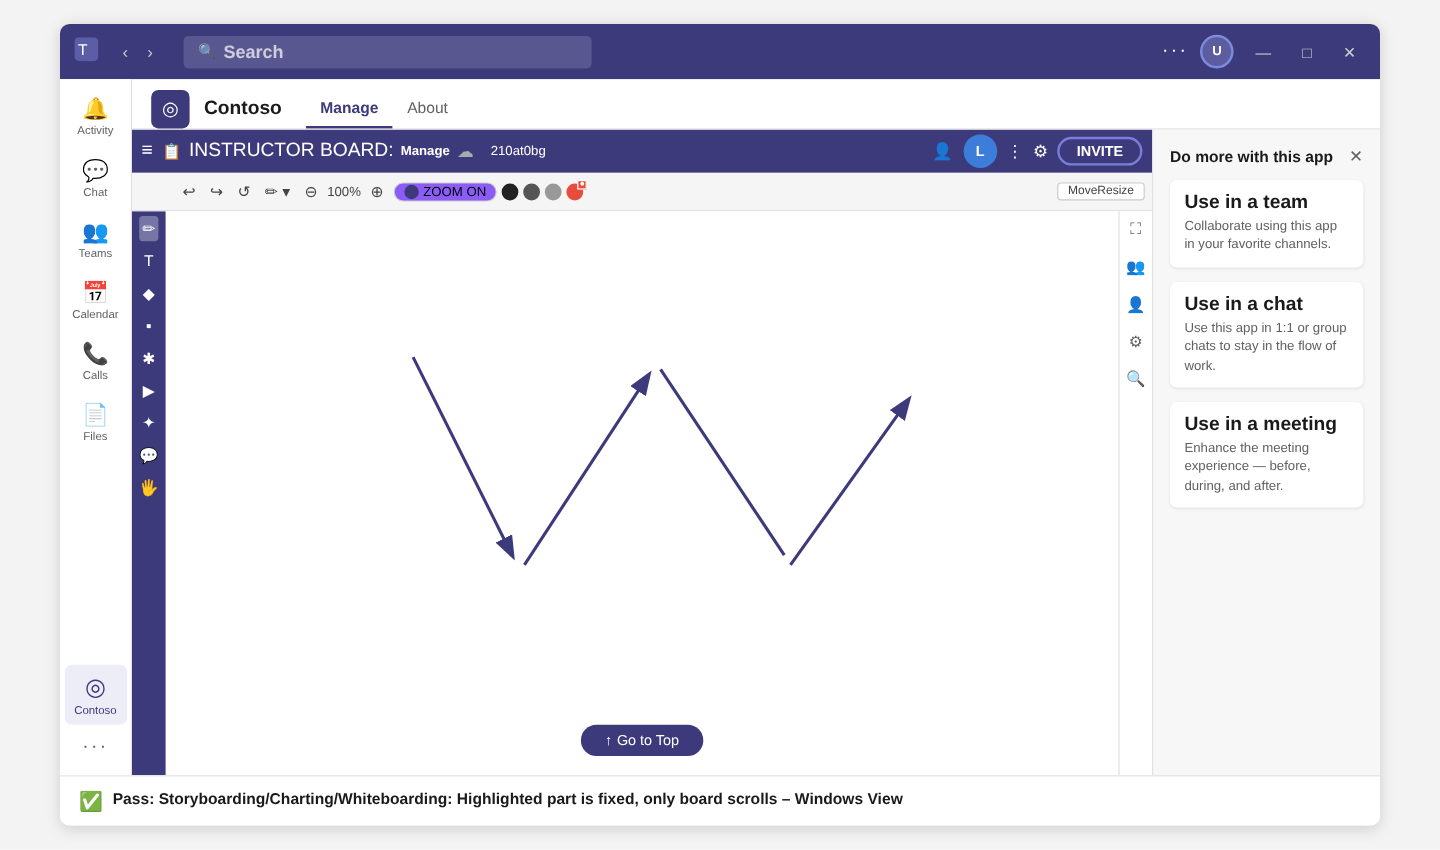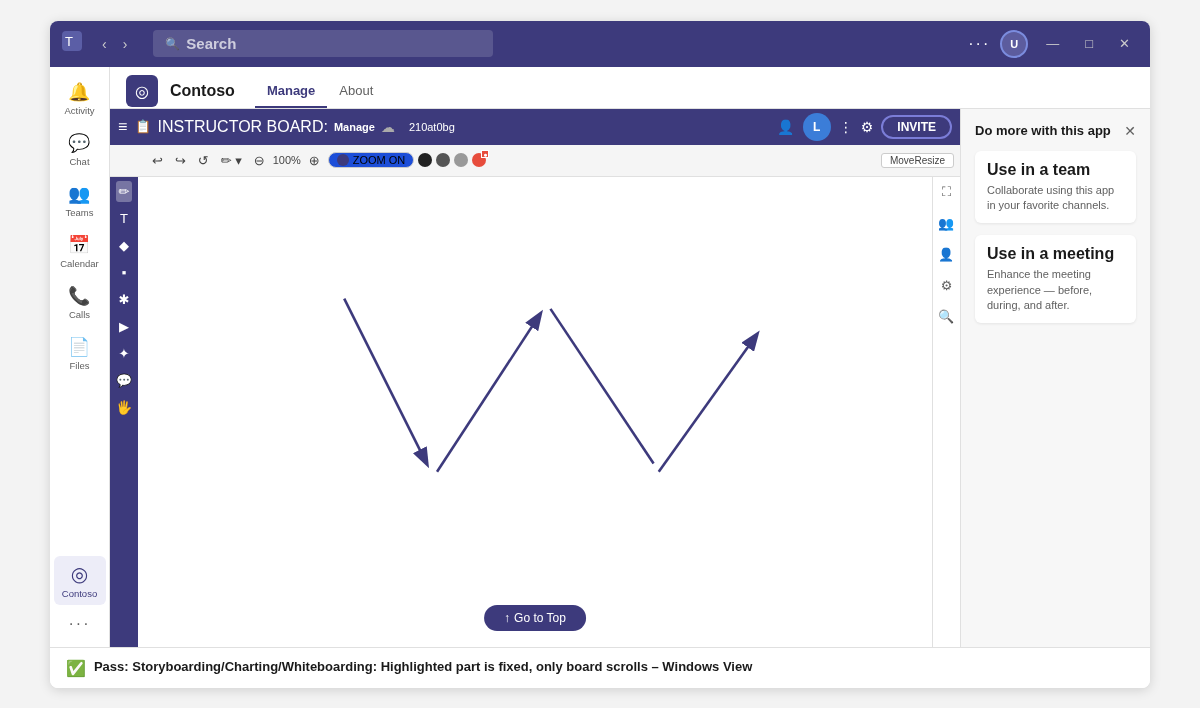--- a/index.html
+++ b/index.html
@@ -259,21 +259,21 @@
       cursor: pointer;
       font-size: 13px;
       color: #444;
       border-radius: 3px;
     }
     .wb-zoom-text { font-size: 11px; color: #444; }
     .wb-zoom-toggle {
       display: flex;
       align-items: center;
       gap: 4px;
-      background: #1d4ed8;
+      background: #8b5cf6;
       border: 1px solid #ccc;
       border-radius: 10px;
       padding: 1px 8px;
       font-size: 11px;
     }
     .wb-zoom-dot {
       width: 12px; height: 12px;
       border-radius: 50%;
       background: #3d3a7c;
     }
@@ -606,20 +606,24 @@
         <div class="do-more-panel">
           <div class="do-more-header">
             <span class="do-more-title">Do more with this app</span>
             <span class="do-more-close">✕</span>
           </div>
           <div class="do-more-card">
             <div class="do-more-card-title">Use in a team</div>
             <div class="do-more-card-desc">Collaborate using this app in your favorite channels.</div>
           </div>
           <div class="do-more-card">
+            <div class="do-more-card-title">Use in a chat</div>
+            <div class="do-more-card-desc">Use this app in 1:1 or group chats to stay in the flow of work.</div>
+          </div>
+          <div class="do-more-card">
             <div class="do-more-card-title">Use in a meeting</div>
             <div class="do-more-card-desc">Enhance the meeting experience — before, during, and after.</div>
           </div>
         </div>
 
       </div>
     </div>
   </div>
 
   <div class="pass-bar">

